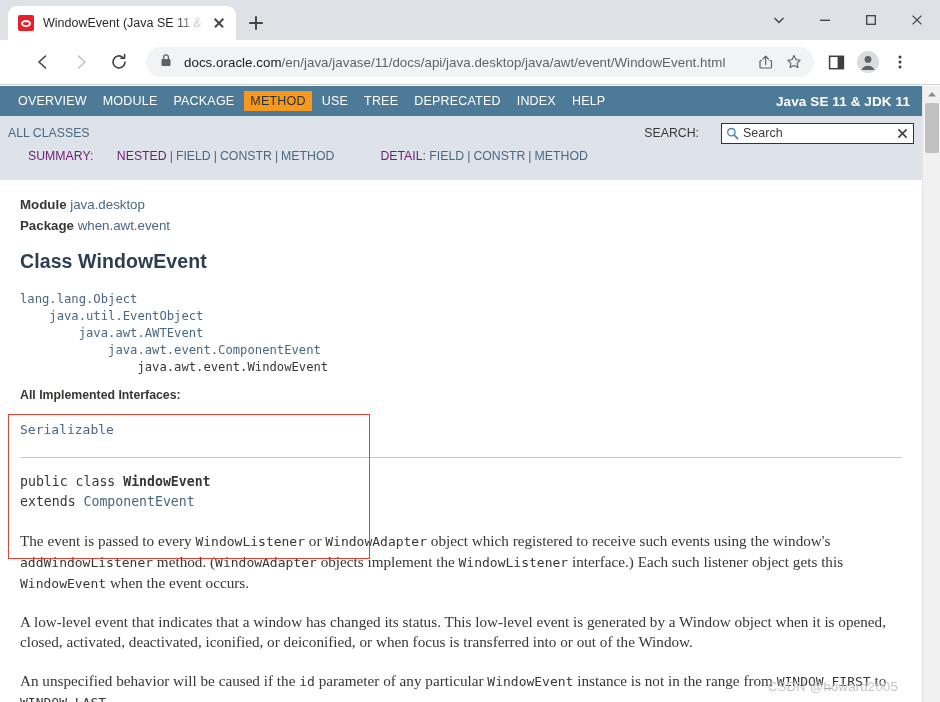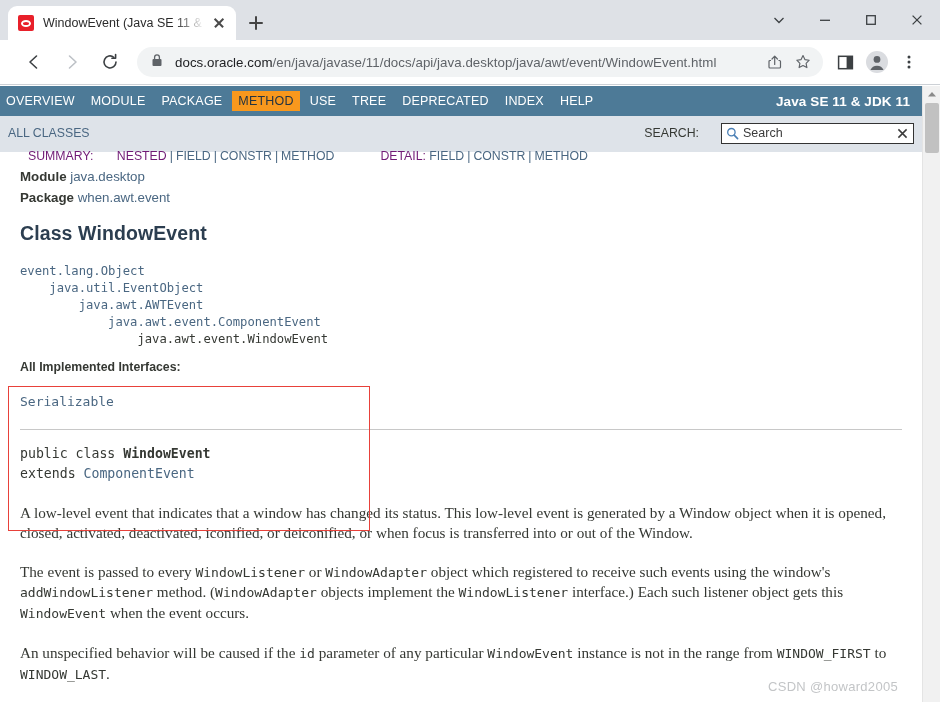--- a/index.html
+++ b/index.html
@@ -60,21 +60,21 @@
   .wincontrols {
     position: absolute; right: 0; top: 0; height: 40px;
     display: flex; align-items: center;
   }
   .wc { width: 46px; height: 40px; display: flex; align-items: center; justify-content: center; }
   .wc svg { display: block; }
 
   
   .navbar {
     height: 45px; background: #fff; display: flex; align-items: center;
-    padding: 0 15px; border-bottom: 1px solid #cdd1d6;
+    padding: 0 24px; border-bottom: 1px solid #cdd1d6;
   }
   .navbtn {
     width: 32px; height: 32px; margin: 0 3px; border-radius: 50%;
     display: flex; align-items: center; justify-content: center;
   }
   .omnibox {
     flex: 1; height: 30px; background: #f1f3f4; border-radius: 15px;
     display: flex; align-items: center; padding: 0 8px 0 14px;
     margin: 0 6px 0 8px; min-width: 0;
   }
@@ -91,34 +91,34 @@
 
   
   .viewport {
     position: absolute; left: 0; top: 86px; width: 940px; height: 616px;
     background: #fff; overflow: hidden;
   }
   .page { width: 922px; height: 616px; position: relative; background: #fff; }
 
   .topnav {
     height: 30px; background: #4d7a97; display: flex; align-items: center;
-    padding-left: 0; color: #fff;
+    padding-left: 12px; color: #fff;
   }
   .topnav a {
     font-size: 12.5px; color: #fff; text-decoration: none;
     padding: 3px 6px; margin-right: 4px; letter-spacing: 0.2px;
   }
   .topnav a.active { background: #f8981d; color: #253441; font-weight: 400; }
   .brand {
     margin-left: auto; margin-right: 12px; font-weight: bold;
     font-size: 13.5px; color: #fff; letter-spacing: 0.1px;
   }
 
   .subnav {
-    background: #dee3e9; padding: 5px 8px 0 8px; height: 36px; position: relative;
+    background: #dee3e9; padding: 5px 8px 0 8px; height: 64px; position: relative;
   }
   .subnav-row1 { display: flex; align-items: center; height: 24px; }
   .subnav-row2 { display: flex; align-items: center; height: 22px; font-size: 12.3px; }
   .allclasses { font-size: 12.3px; color: #4a6782; text-decoration: none; }
   .searchwrap { margin-left: auto; display: flex; align-items: center; gap: 16px; }
   .searchlabel { font-size: 12.3px; color: #353833; margin-right: 6px; }
   .searchbox {
     width: 193px; height: 21px; background: #fff; border: 1px solid #333;
     display: flex; align-items: center; padding: 0 4px;
   }
@@ -352,38 +352,38 @@
           <b>Module</b>
           <a>java.desktop</a>
         </div>
         <div class="modpkg">
           <b>Package</b>
           <a>when.awt.event</a>
         </div>
 
         <h1 class="classtitle">Class WindowEvent</h1>
 
-        <div class="hierarchy"><a>event.lang.Object</a>
+        <div class="hierarchy"><a>lang.lang.Object</a>
 <a>    java.util.EventObject</a>
 <a>        java.awt.AWTEvent</a>
 <a>            java.awt.event.ComponentEvent</a>
 <span class="last">                java.awt.event.WindowEvent</span></div>
 
         <div class="impl-label">All Implemented Interfaces:</div>
         <div class="impl-list"><a style="color:#4a6782;text-decoration:none;">Serializable</a></div>
 
         <hr class="hr">
 
         <div class="decl">
           <span>public class </span><span class="strong">WindowEvent</span><br>
           <span>extends </span><a class="lnk" style="text-decoration:none;">ComponentEvent</a>
         </div>
 
+        <p class="para">The event is passed to every <code>WindowListener</code> or <code>WindowAdapter</code> object which registered to receive such events using the window's <code>addWindowListener</code> method. (<code>WindowAdapter</code> objects implement the <code>WindowListener</code> interface.) Each such listener object gets this <code>WindowEvent</code> when the event occurs.</p>
         <p class="para">A low-level event that indicates that a window has changed its status. This low-level event is generated by a Window object when it is opened, closed, activated, deactivated, iconified, or deiconified, or when focus is transferred into or out of the Window.</p>
-        <p class="para">The event is passed to every <code>WindowListener</code> or <code>WindowAdapter</code> object which registered to receive such events using the window's <code>addWindowListener</code> method. (<code>WindowAdapter</code> objects implement the <code>WindowListener</code> interface.) Each such listener object gets this <code>WindowEvent</code> when the event occurs.</p>
         <p class="para">An unspecified behavior will be caused if the <code>id</code> parameter of any particular <code>WindowEvent</code> instance is not in the range from <code>WINDOW_FIRST</code> to <code>WINDOW_LAST</code>.</p>
 
       </div>
 
       <div class="watermark">CSDN @howard2005</div>
     </div>
   </div>
 
   <div class="scrollbar">
     <div class="sb-arrow">

